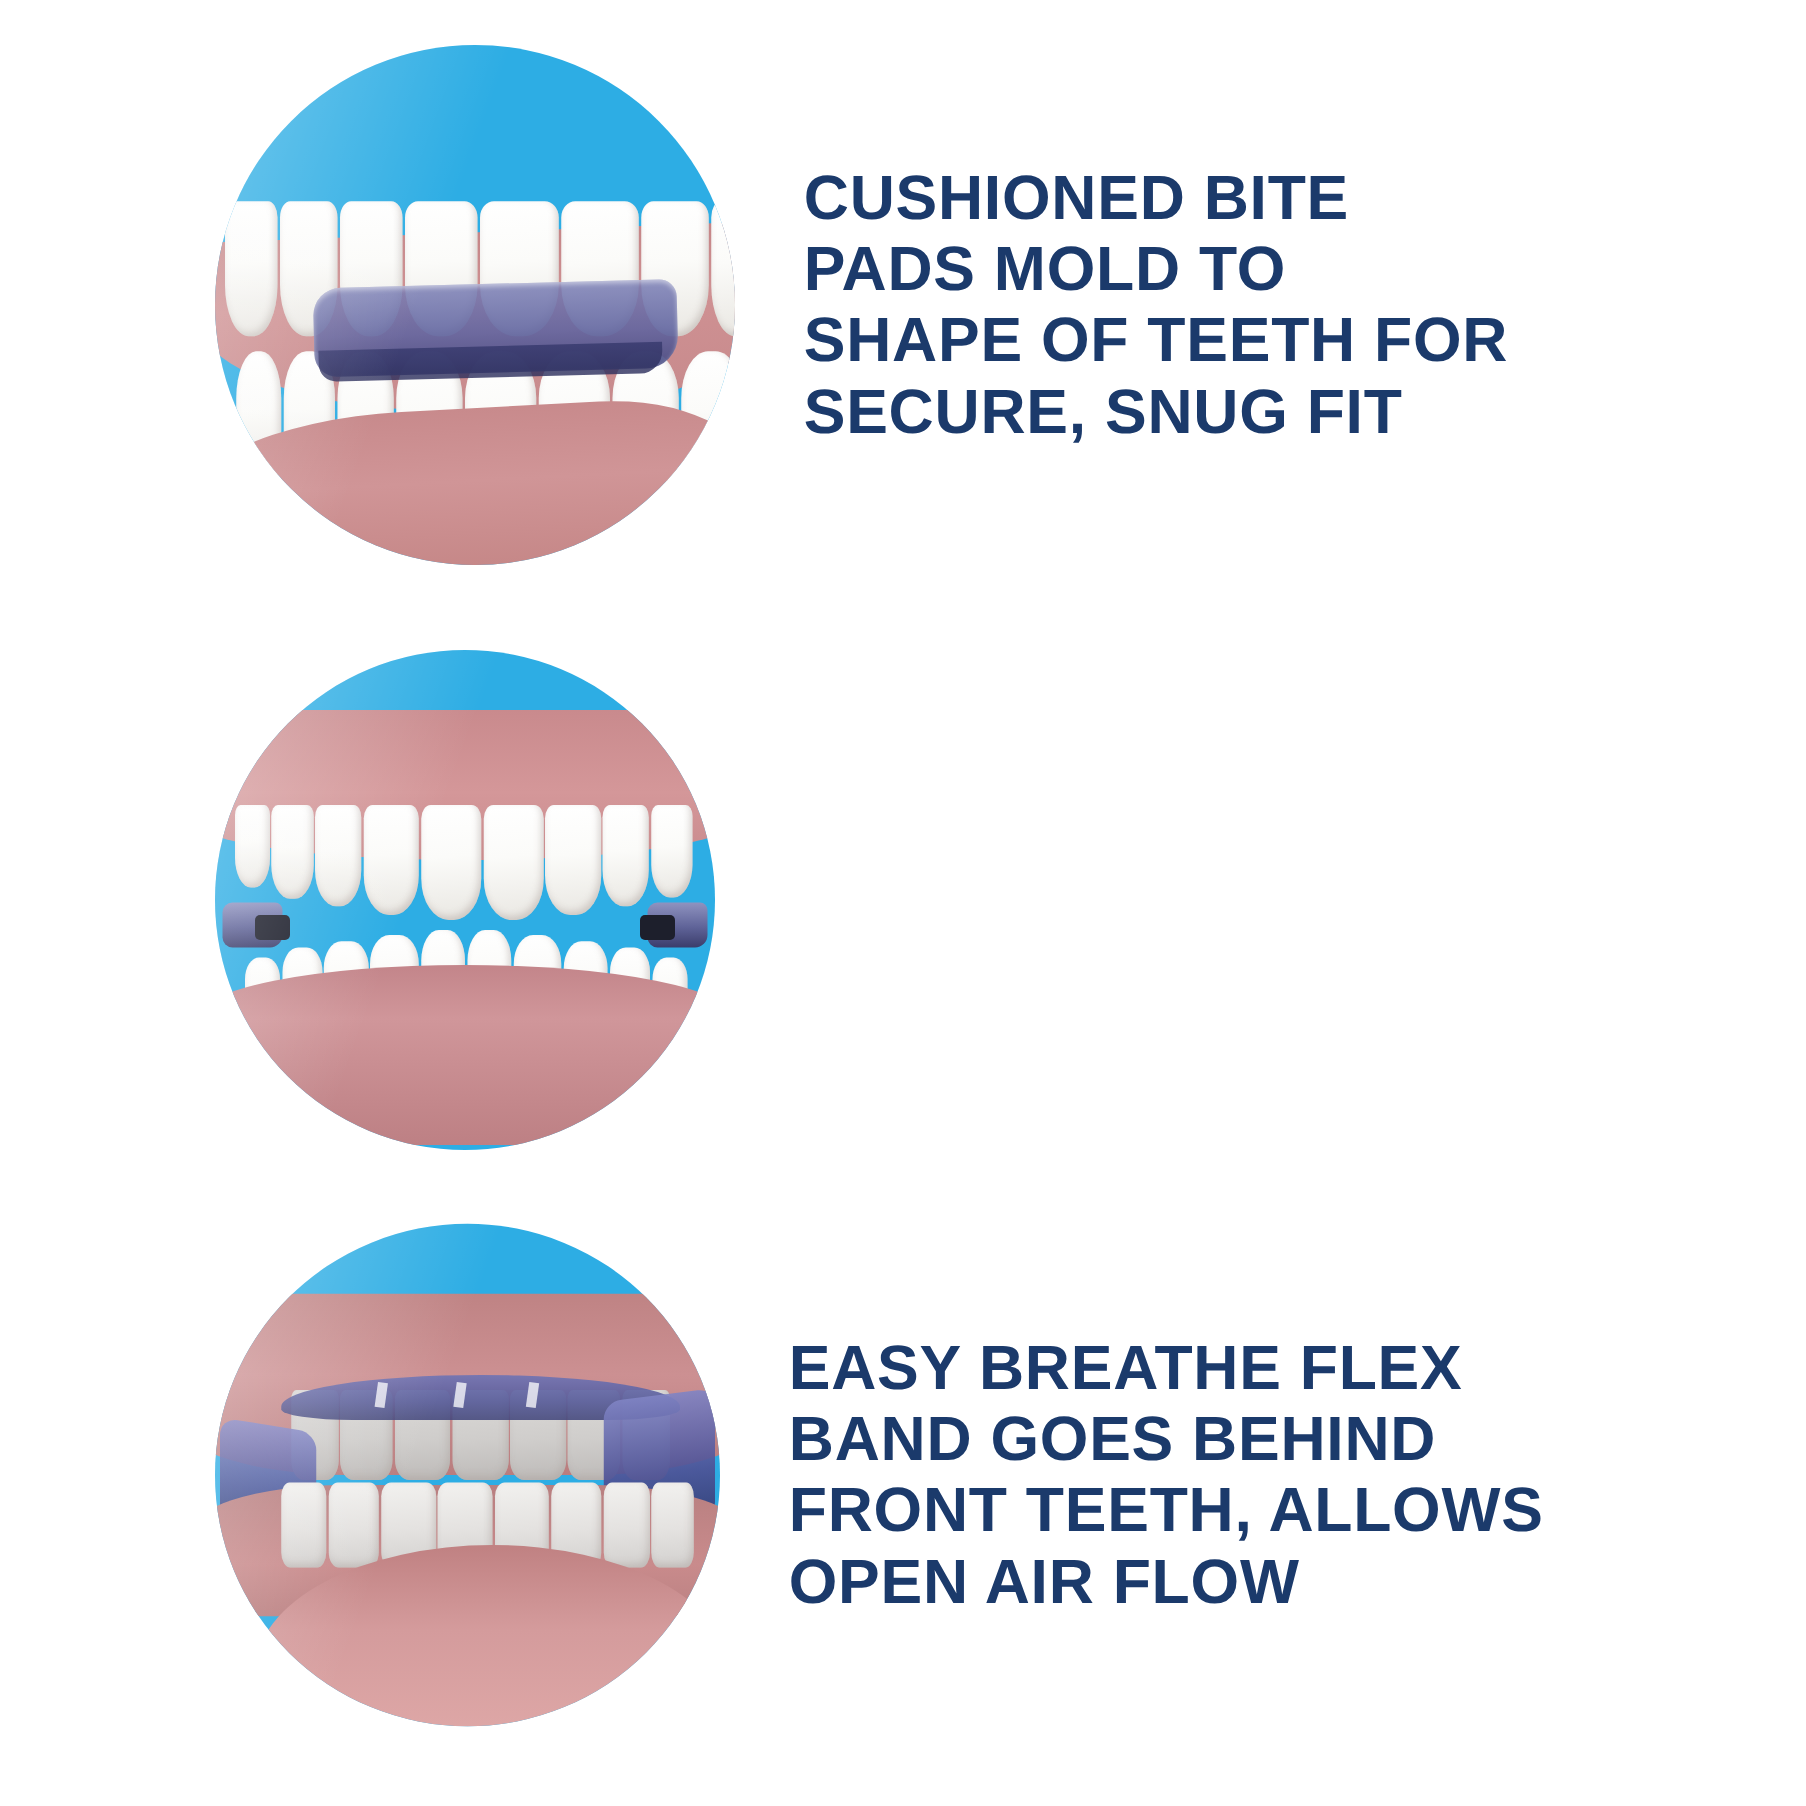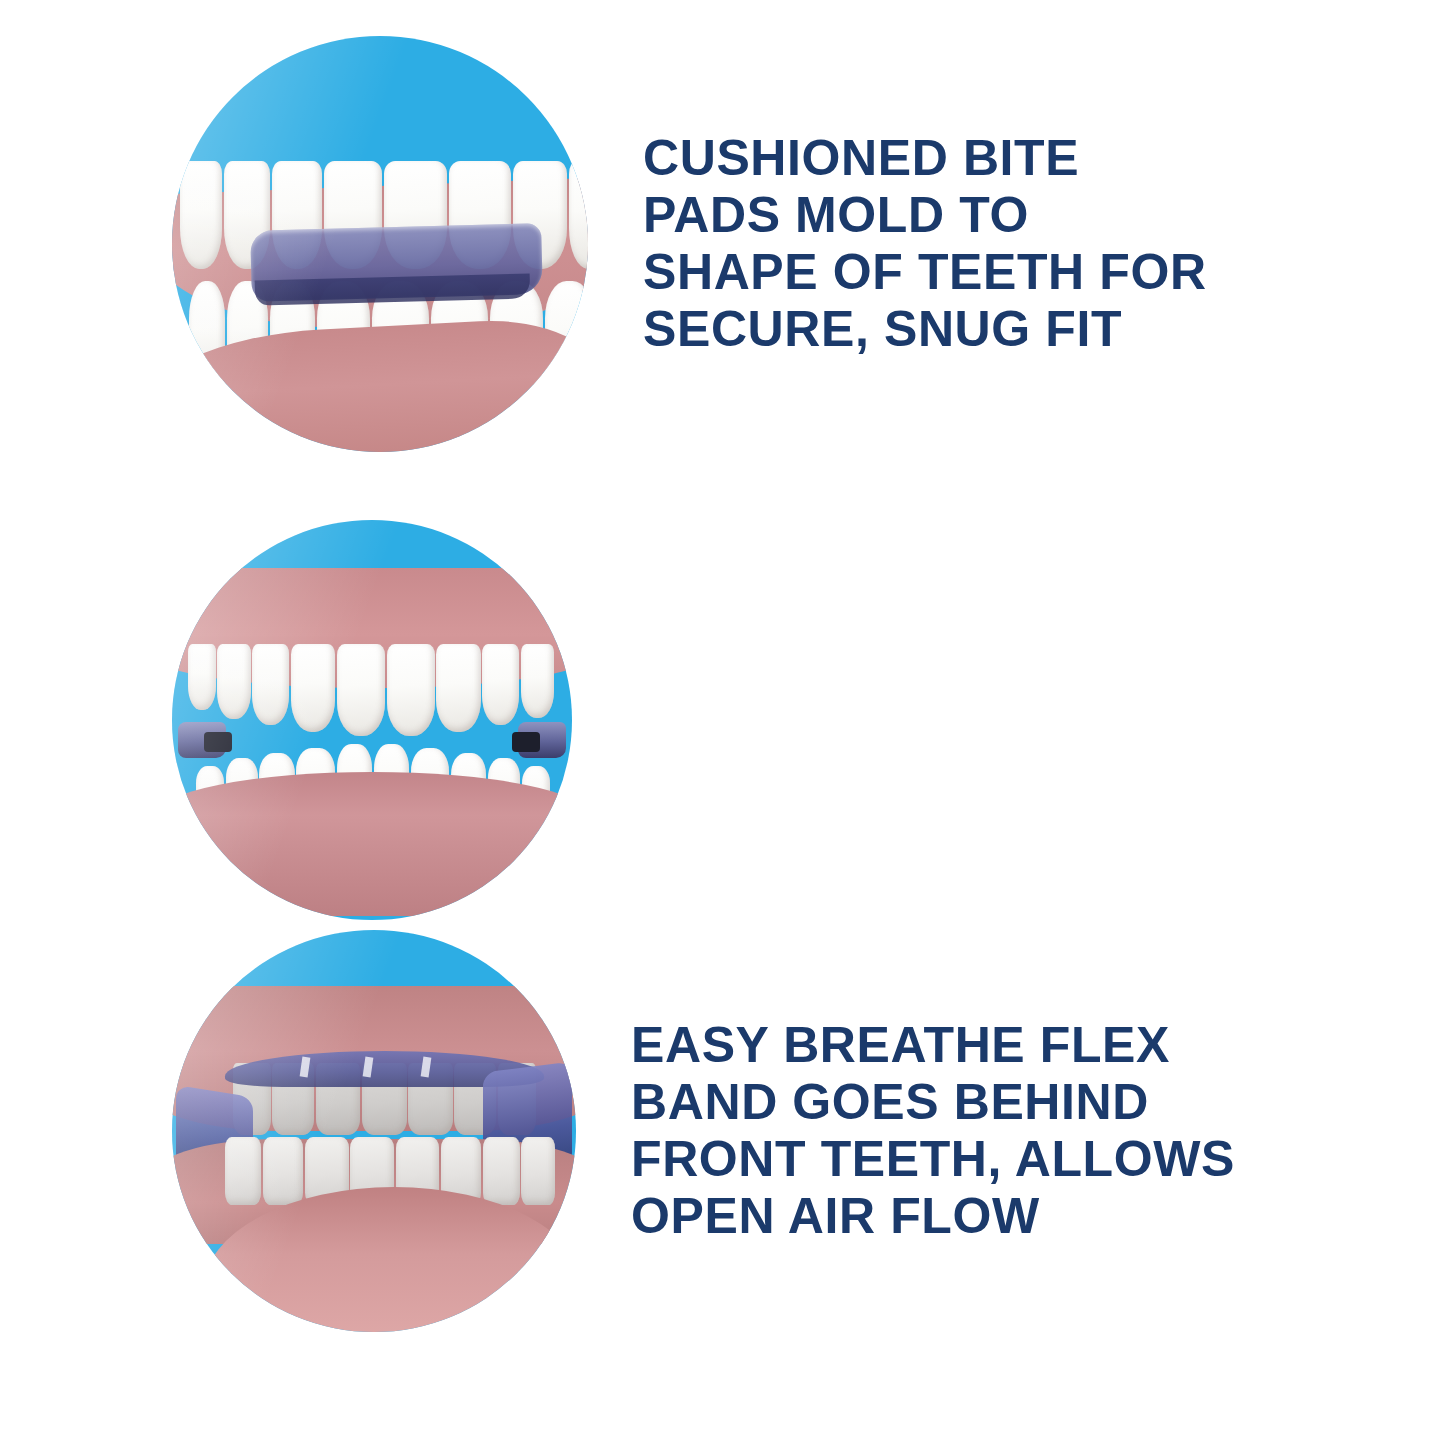--- a/index.html
+++ b/index.html
@@ -24,21 +24,21 @@
   
   .feature-row {
     position: absolute;
     left: 0;
     width: 1445px;
     display: flex;
     align-items: center;
   }
   #row-1 { top: 35px;   height: 418px; justify-content: space-between; }
   #row-2 { top: 520px;  height: 400px; }
-  #row-3 { top: 930px;  height: 402px; }
+  #row-3 { top: 979px;  height: 402px; }
 
   
   .illustration {
     position: relative;
     margin-left: 172px;
     border-radius: 50%;
     overflow: hidden;
     background: #2dade4;
     flex: 0 0 auto;
   }

